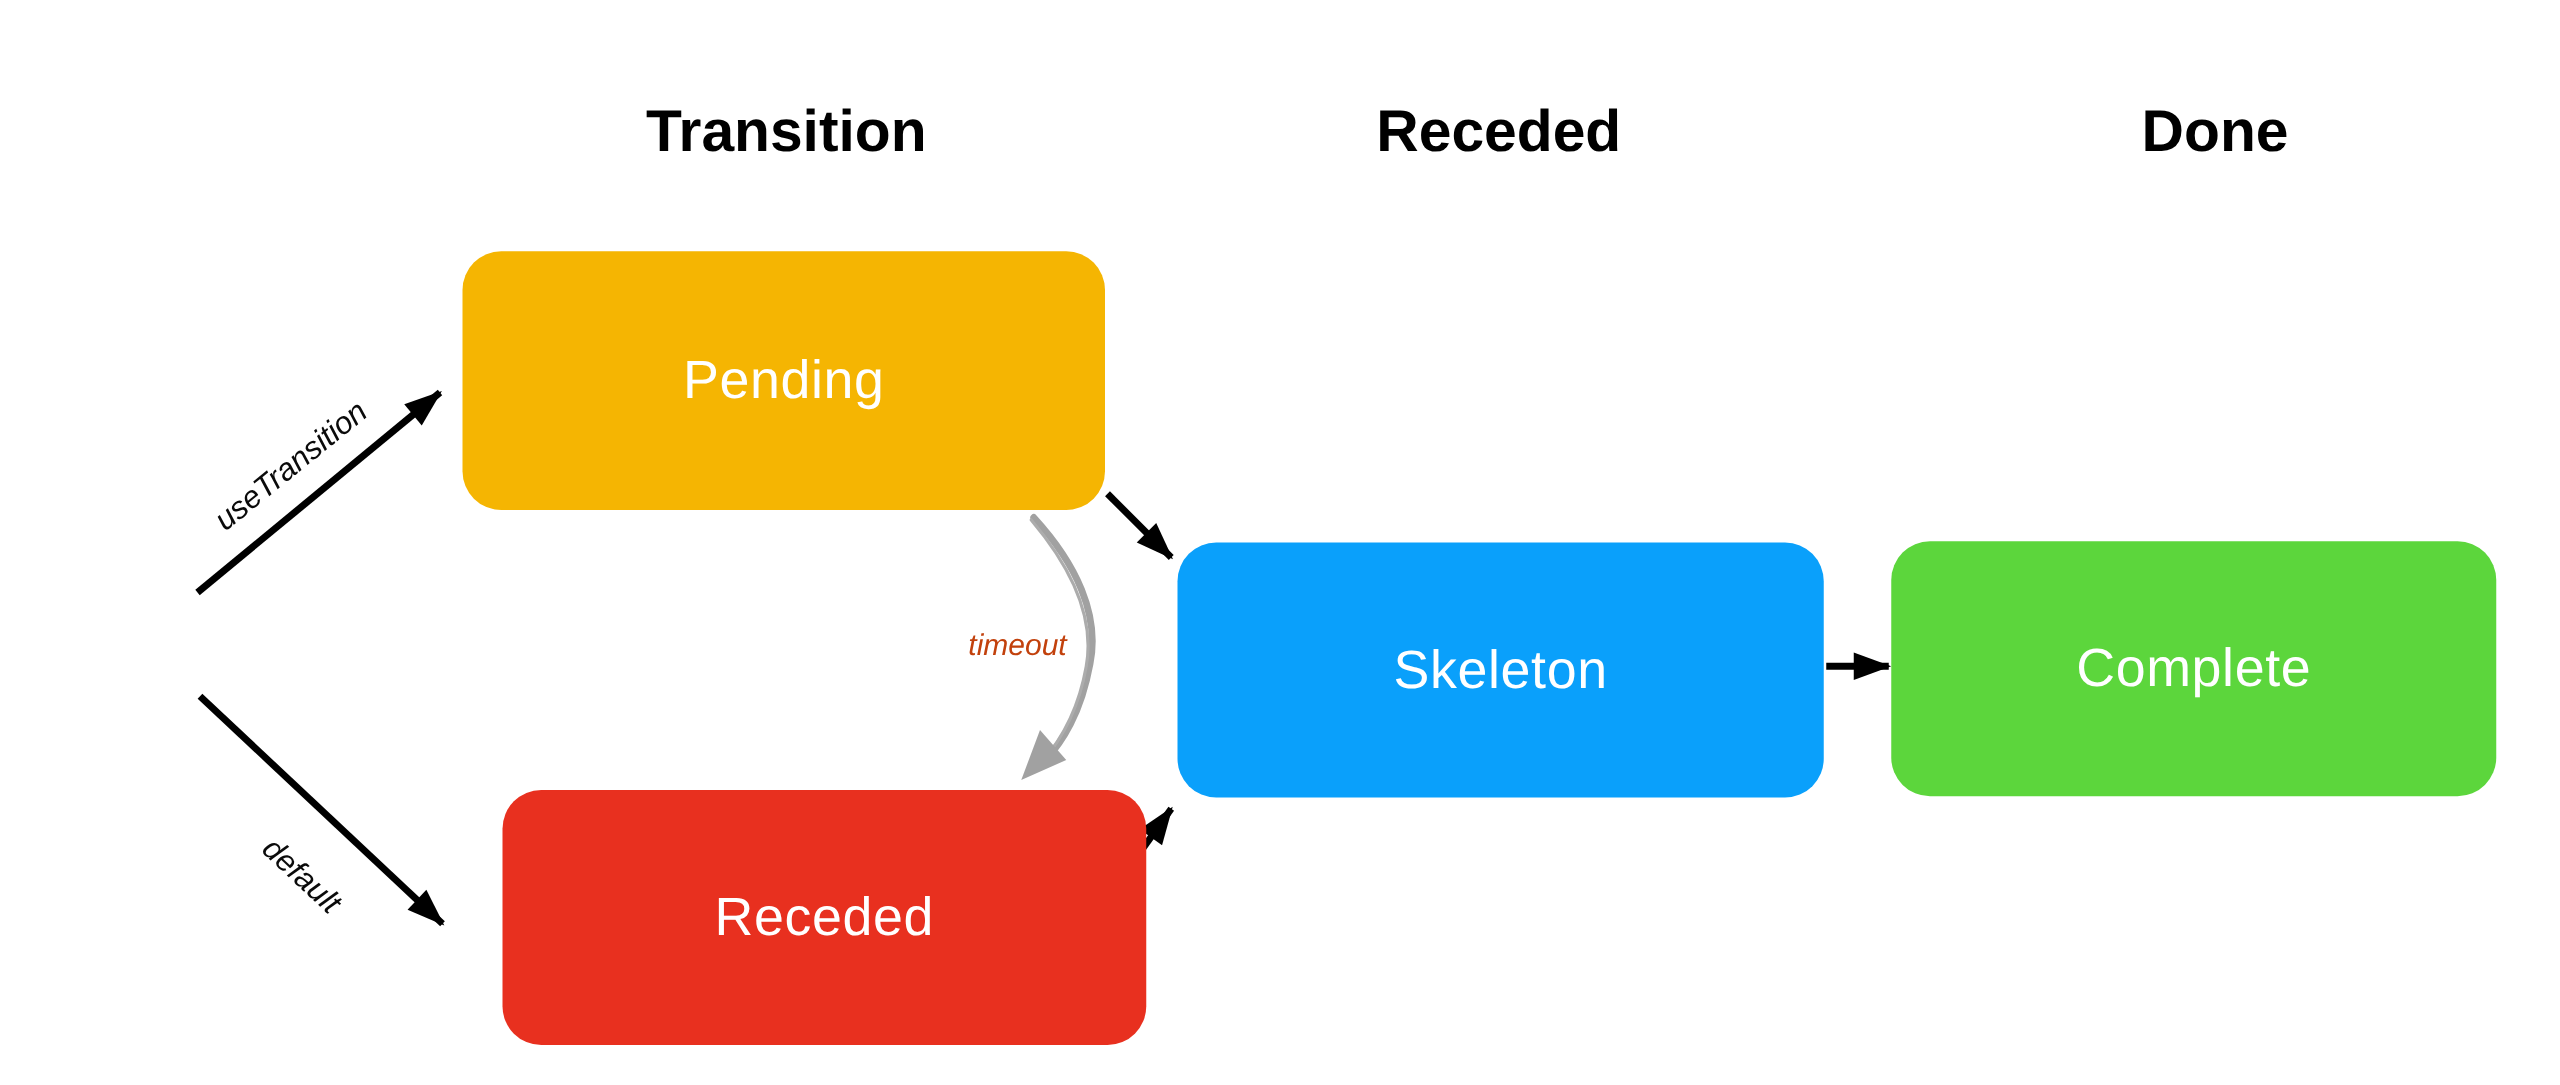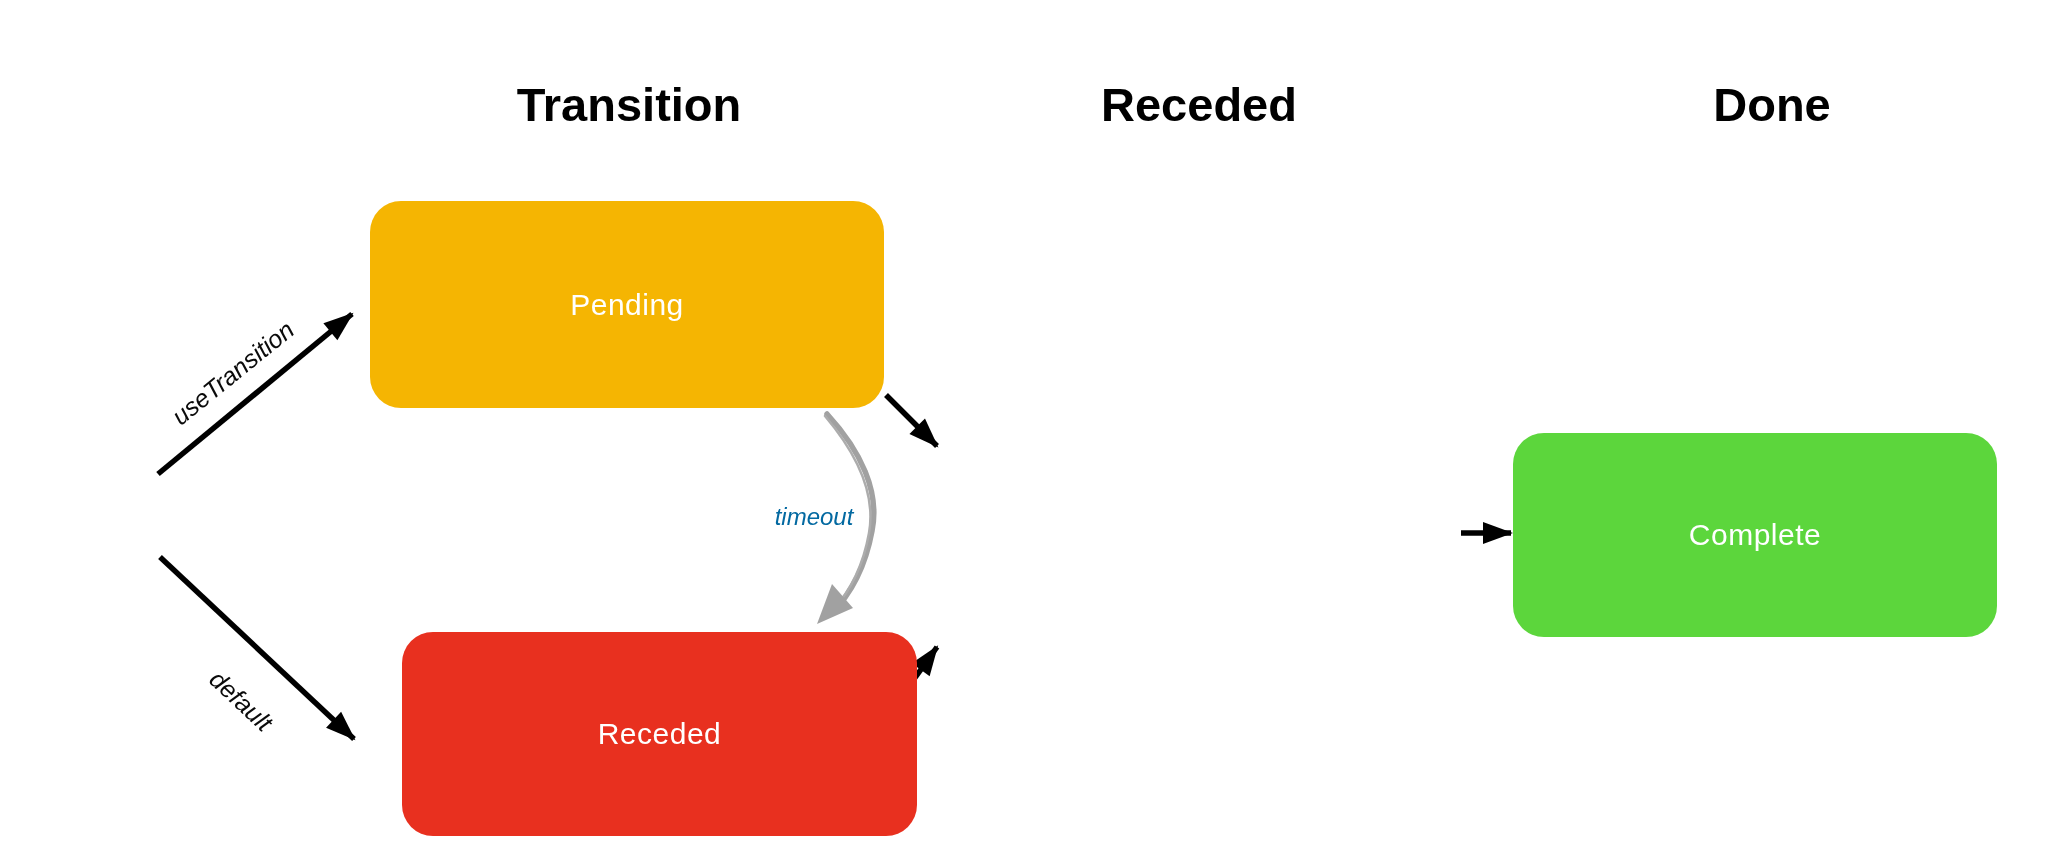--- a/index.html
+++ b/index.html
@@ -32,21 +32,21 @@
   }
   .node {
     position: absolute;
     border-radius: 31px;
     display: flex;
     align-items: center;
     justify-content: center;
   }
   .node .node-label {
     color: #ffffff;
-    font-size: 30px;
+    font-size: 43px;
     letter-spacing: 0.5px;
     white-space: nowrap;
   }
   .node-pending  { left: 370px; top: 201px; width: 514px; height: 207px; }
   .node-receded  { left: 370px; top: 632px; width: 515px; height: 204px; margin-left: 32px; }
   .node-skeleton { left: 942px; top: 434px; width: 517px; height: 204px; }
   .node-complete { left: 1513px; top: 433px; width: 484px; height: 204px; text-align: center; }
   .edges-svg {
     position: absolute;
     left: 0; top: 0;
@@ -56,21 +56,21 @@
   .edge-label {
     position: absolute;
     transform: translate(-50%, -50%);
     font-style: italic;
     font-size: 25px;
     color: #0a0a0a;
     white-space: nowrap;
   }
   .edge-label-usetransition { left: 233px; top: 373px; transform: translate(-50%,-50%) rotate(-39deg); }
   .edge-label-default       { left: 241px; top: 701px; transform: translate(-50%,-50%) rotate(43deg); }
-  .edge-label-timeout       { left: 814px; top: 517px; transform: translate(-50%,-50%); color: #0369a1; font-size: 24px; }
+  .edge-label-timeout       { left: 814px; top: 517px; transform: translate(-50%,-50%); color: #c2410c; font-size: 24px; }
 </style>
 </head>
 <body>
 
 <div class="canvas">
 
   <div class="col-header" style="left:629px">Transition</div>
   <div class="col-header" style="left:1199px">Receded</div>
   <div class="col-header" style="left:1772px">Done</div>
 
@@ -100,20 +100,23 @@
   </svg>
 
   <div class="node node-pending" style="background-color: rgb(245, 181, 2);">
     <span class="node-label">Pending</span>
   </div>
 
   <div class="node node-receded" style="background-color: rgb(232, 48, 31);">
     <span class="node-label">Receded</span>
   </div>
 
+  <div class="node node-skeleton" style="background-color: rgb(10, 160, 251);">
+    <span class="node-label">Skeleton</span>
+  </div>
 
   <div class="node node-complete" style="background-color: rgb(92, 214, 60);">
     <span class="node-label">Complete</span>
   </div>
 
   <div class="edge-label edge-label-usetransition">useTransition</div>
   <div class="edge-label edge-label-default">default</div>
   <div class="edge-label edge-label-timeout">timeout</div>
 
 </div>

